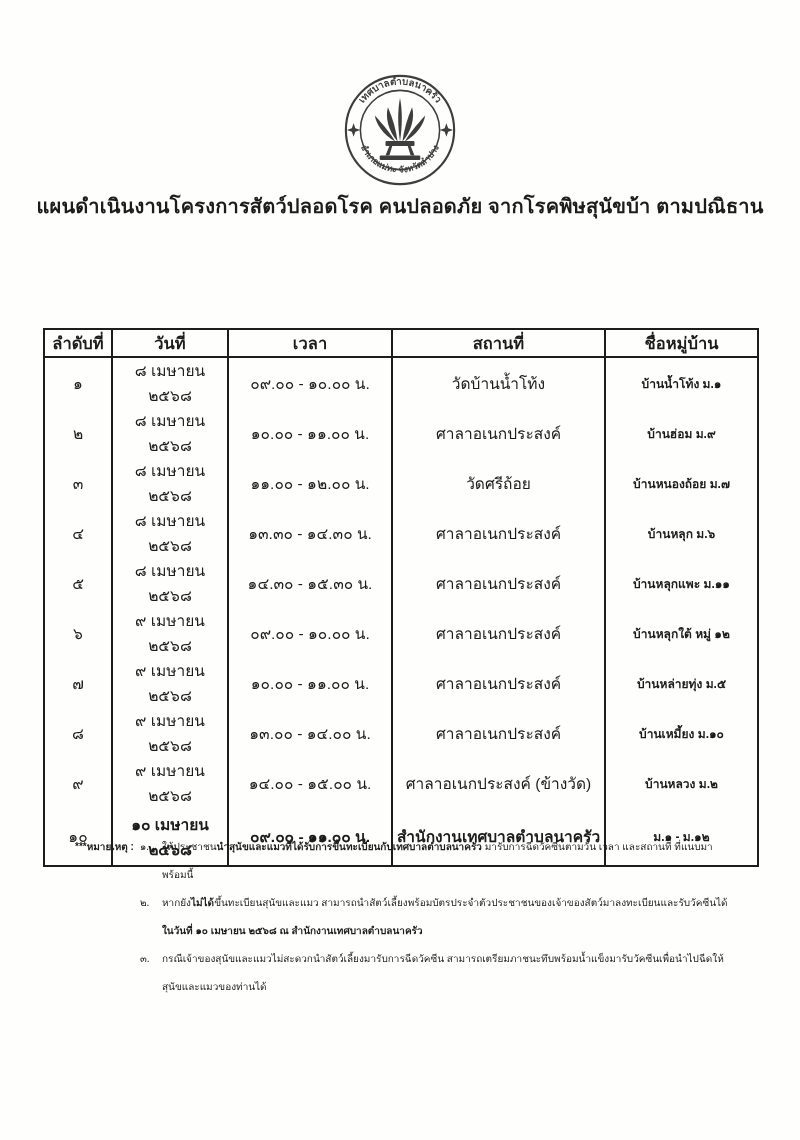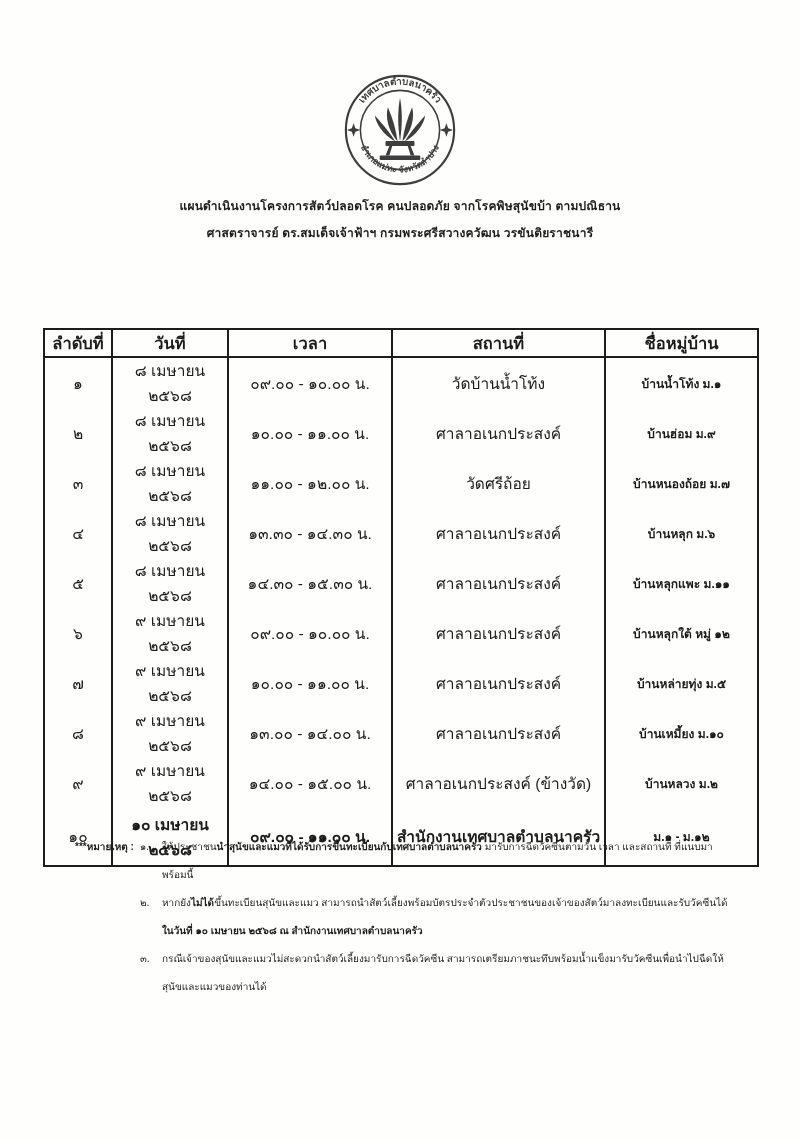--- a/index.html
+++ b/index.html
@@ -19,21 +19,21 @@
     position: absolute; top: 72px; left: 50%;
     transform: translateX(-50%);
     width: 116px; height: 116px;
   }
   .seal svg { width: 100%; height: 100%; }
   
   .title-block {
     position: absolute; top: 193px; left: 0; right: 0;
     text-align: center;
     font-weight: bold;
-    font-size: 12px;
+    font-size: 20px;
     line-height: 26.5px;
     letter-spacing: 0.2px;
   }
   
   .schedule-table {
     position: absolute; top: 328px; left: 43px;
     width: 714px;
     border-collapse: collapse;
     table-layout: fixed;
     border: 2px solid #1d1d1d;
@@ -114,21 +114,20 @@
         <rect x="45" y="71.5" width="30" height="5" rx="1"></rect>
         <path d="M49 76.5 L45 86.5 L49 86.5 L52 76.5 Z"></path>
         <path d="M71 76.5 L75 86.5 L71 86.5 L68 76.5 Z"></path>
         <rect x="39" y="86.5" width="42" height="4.5" rx="1"></rect>
       </g>
     </svg>
   </div>
 
   <div class="title-block">
     <div>แผนดำเนินงานโครงการสัตว์ปลอดโรค คนปลอดภัย จากโรคพิษสุนัขบ้า ตามปณิธาน</div>
-    <div>ศาสตราจารย์ ดร.สมเด็จเจ้าฟ้าฯ กรมพระศรีสวางควัฒน วรขันติยราชนารี</div>
   </div>
 
   <table class="schedule-table">
     <colgroup>
       <col class="c1">
         <col class="c2">
         <col class="c3">
         <col class="c4">
         <col class="c5">
     </colgroup>

